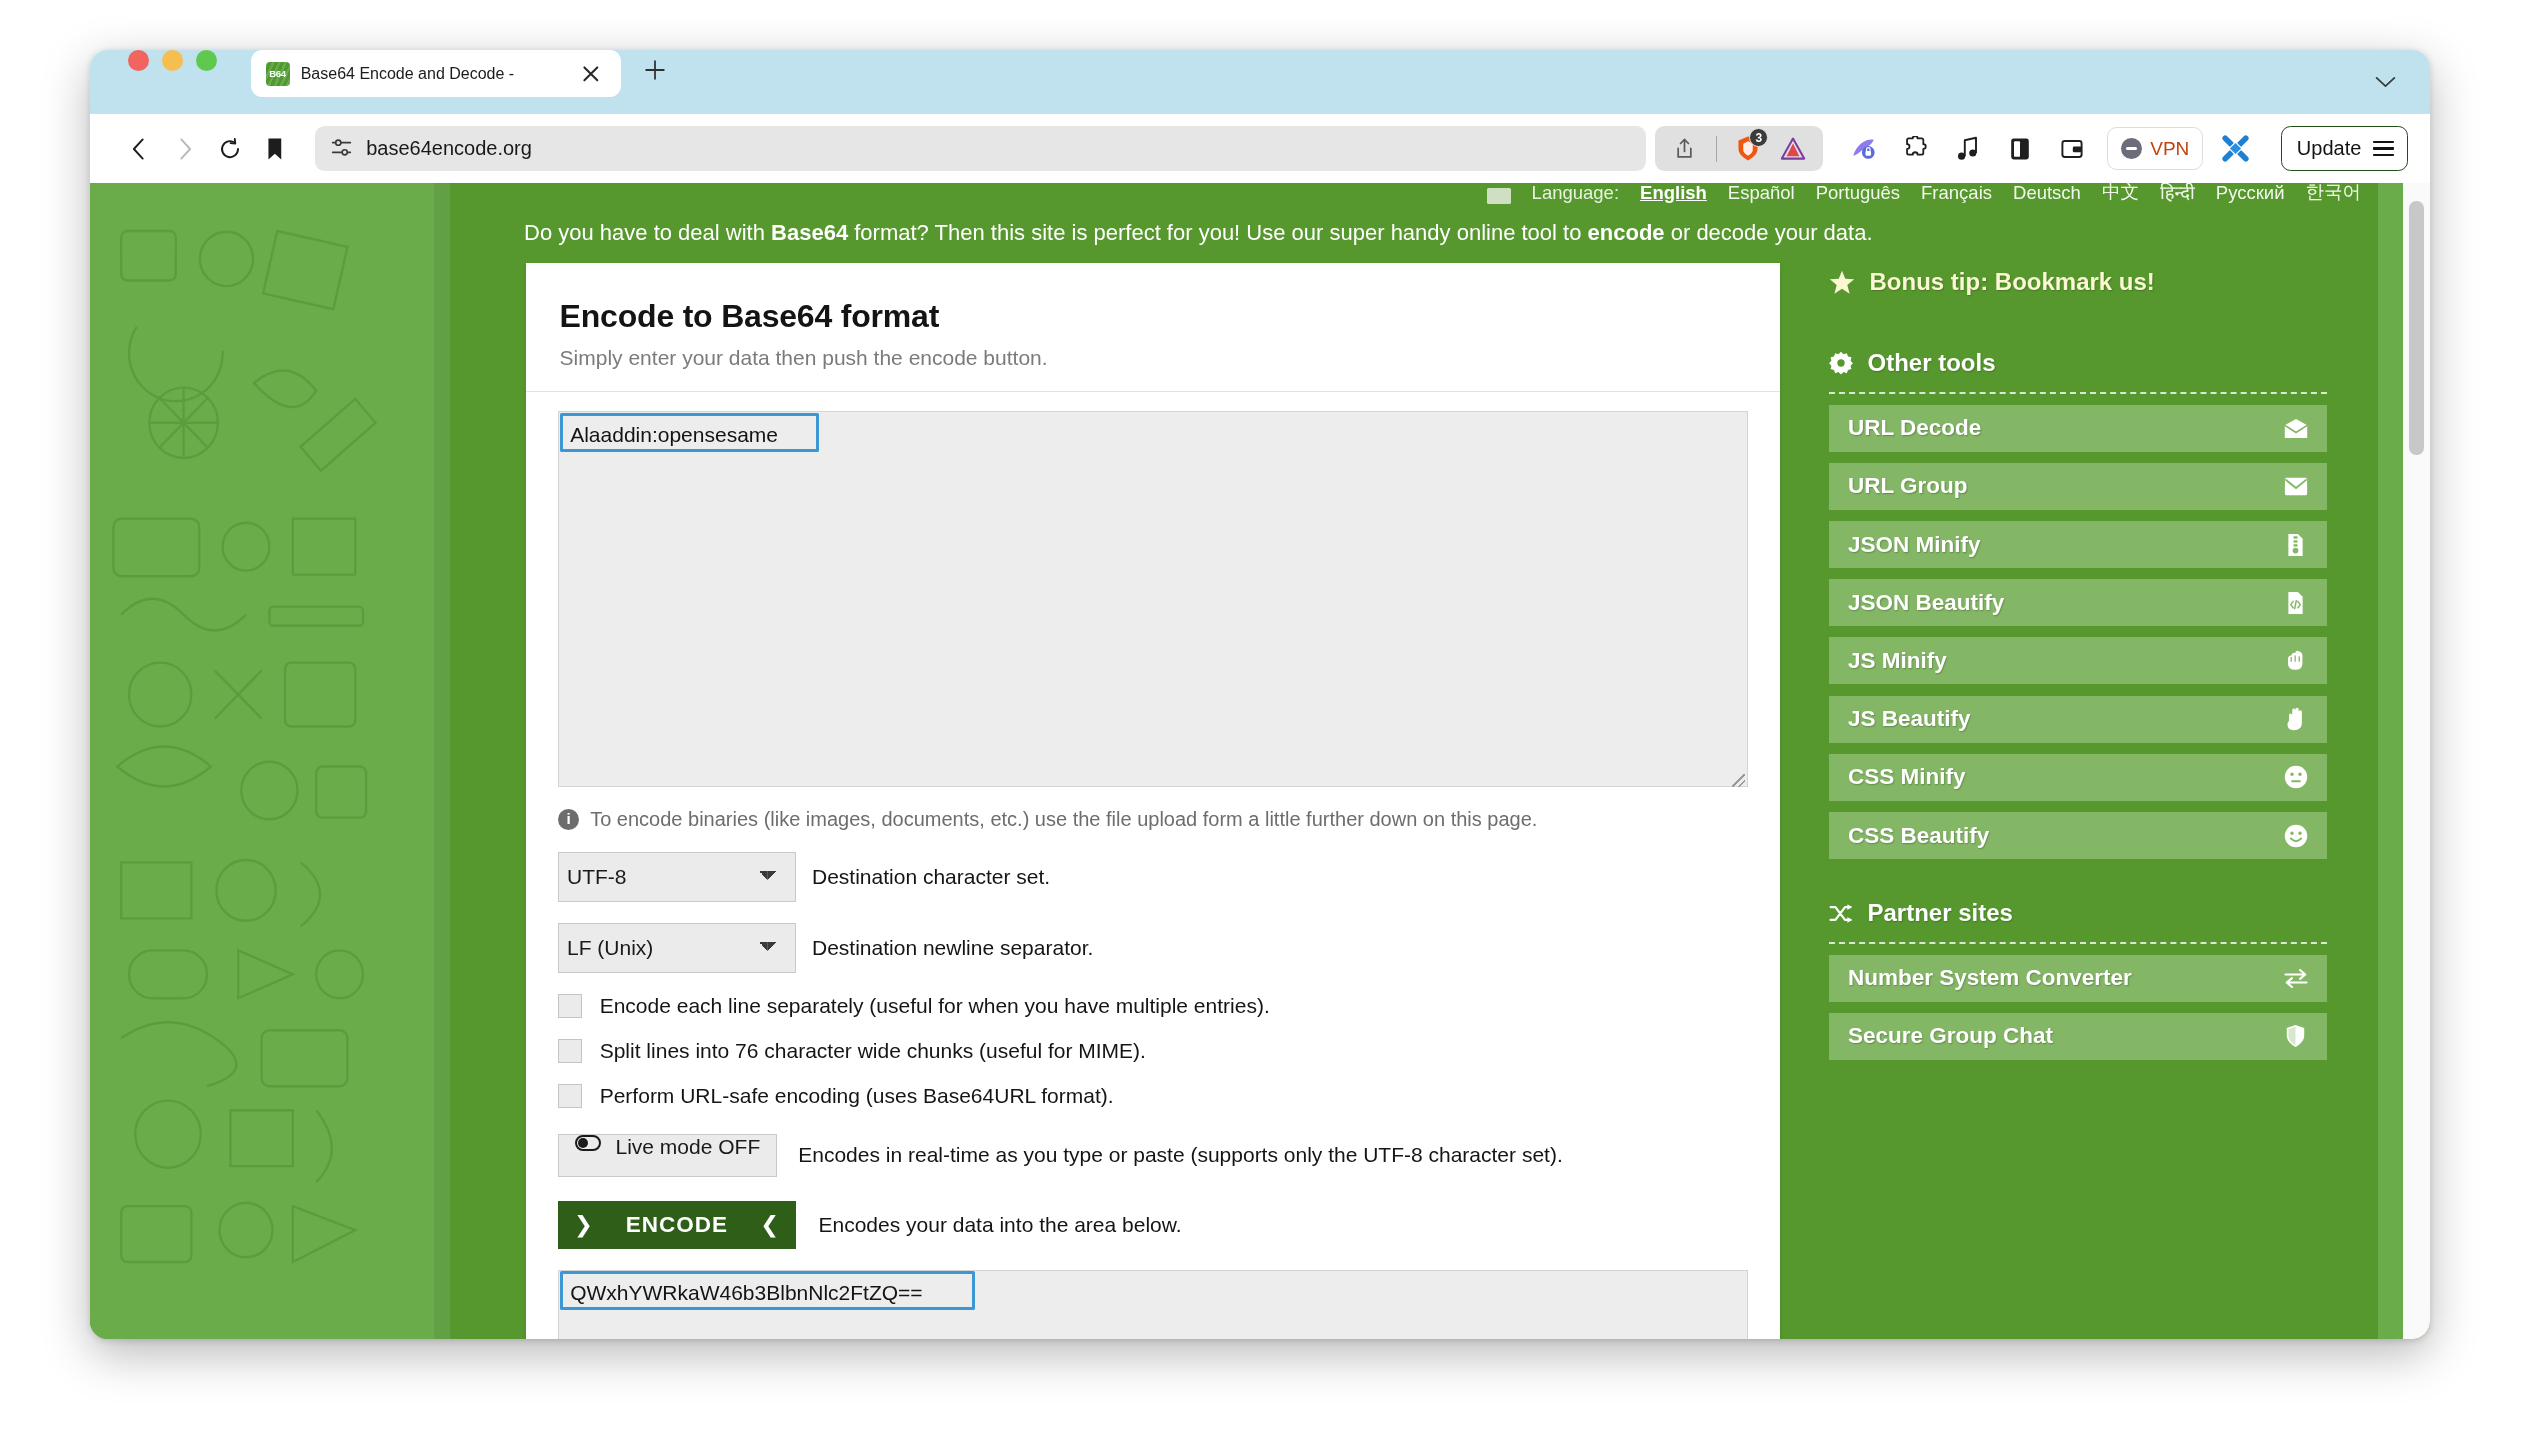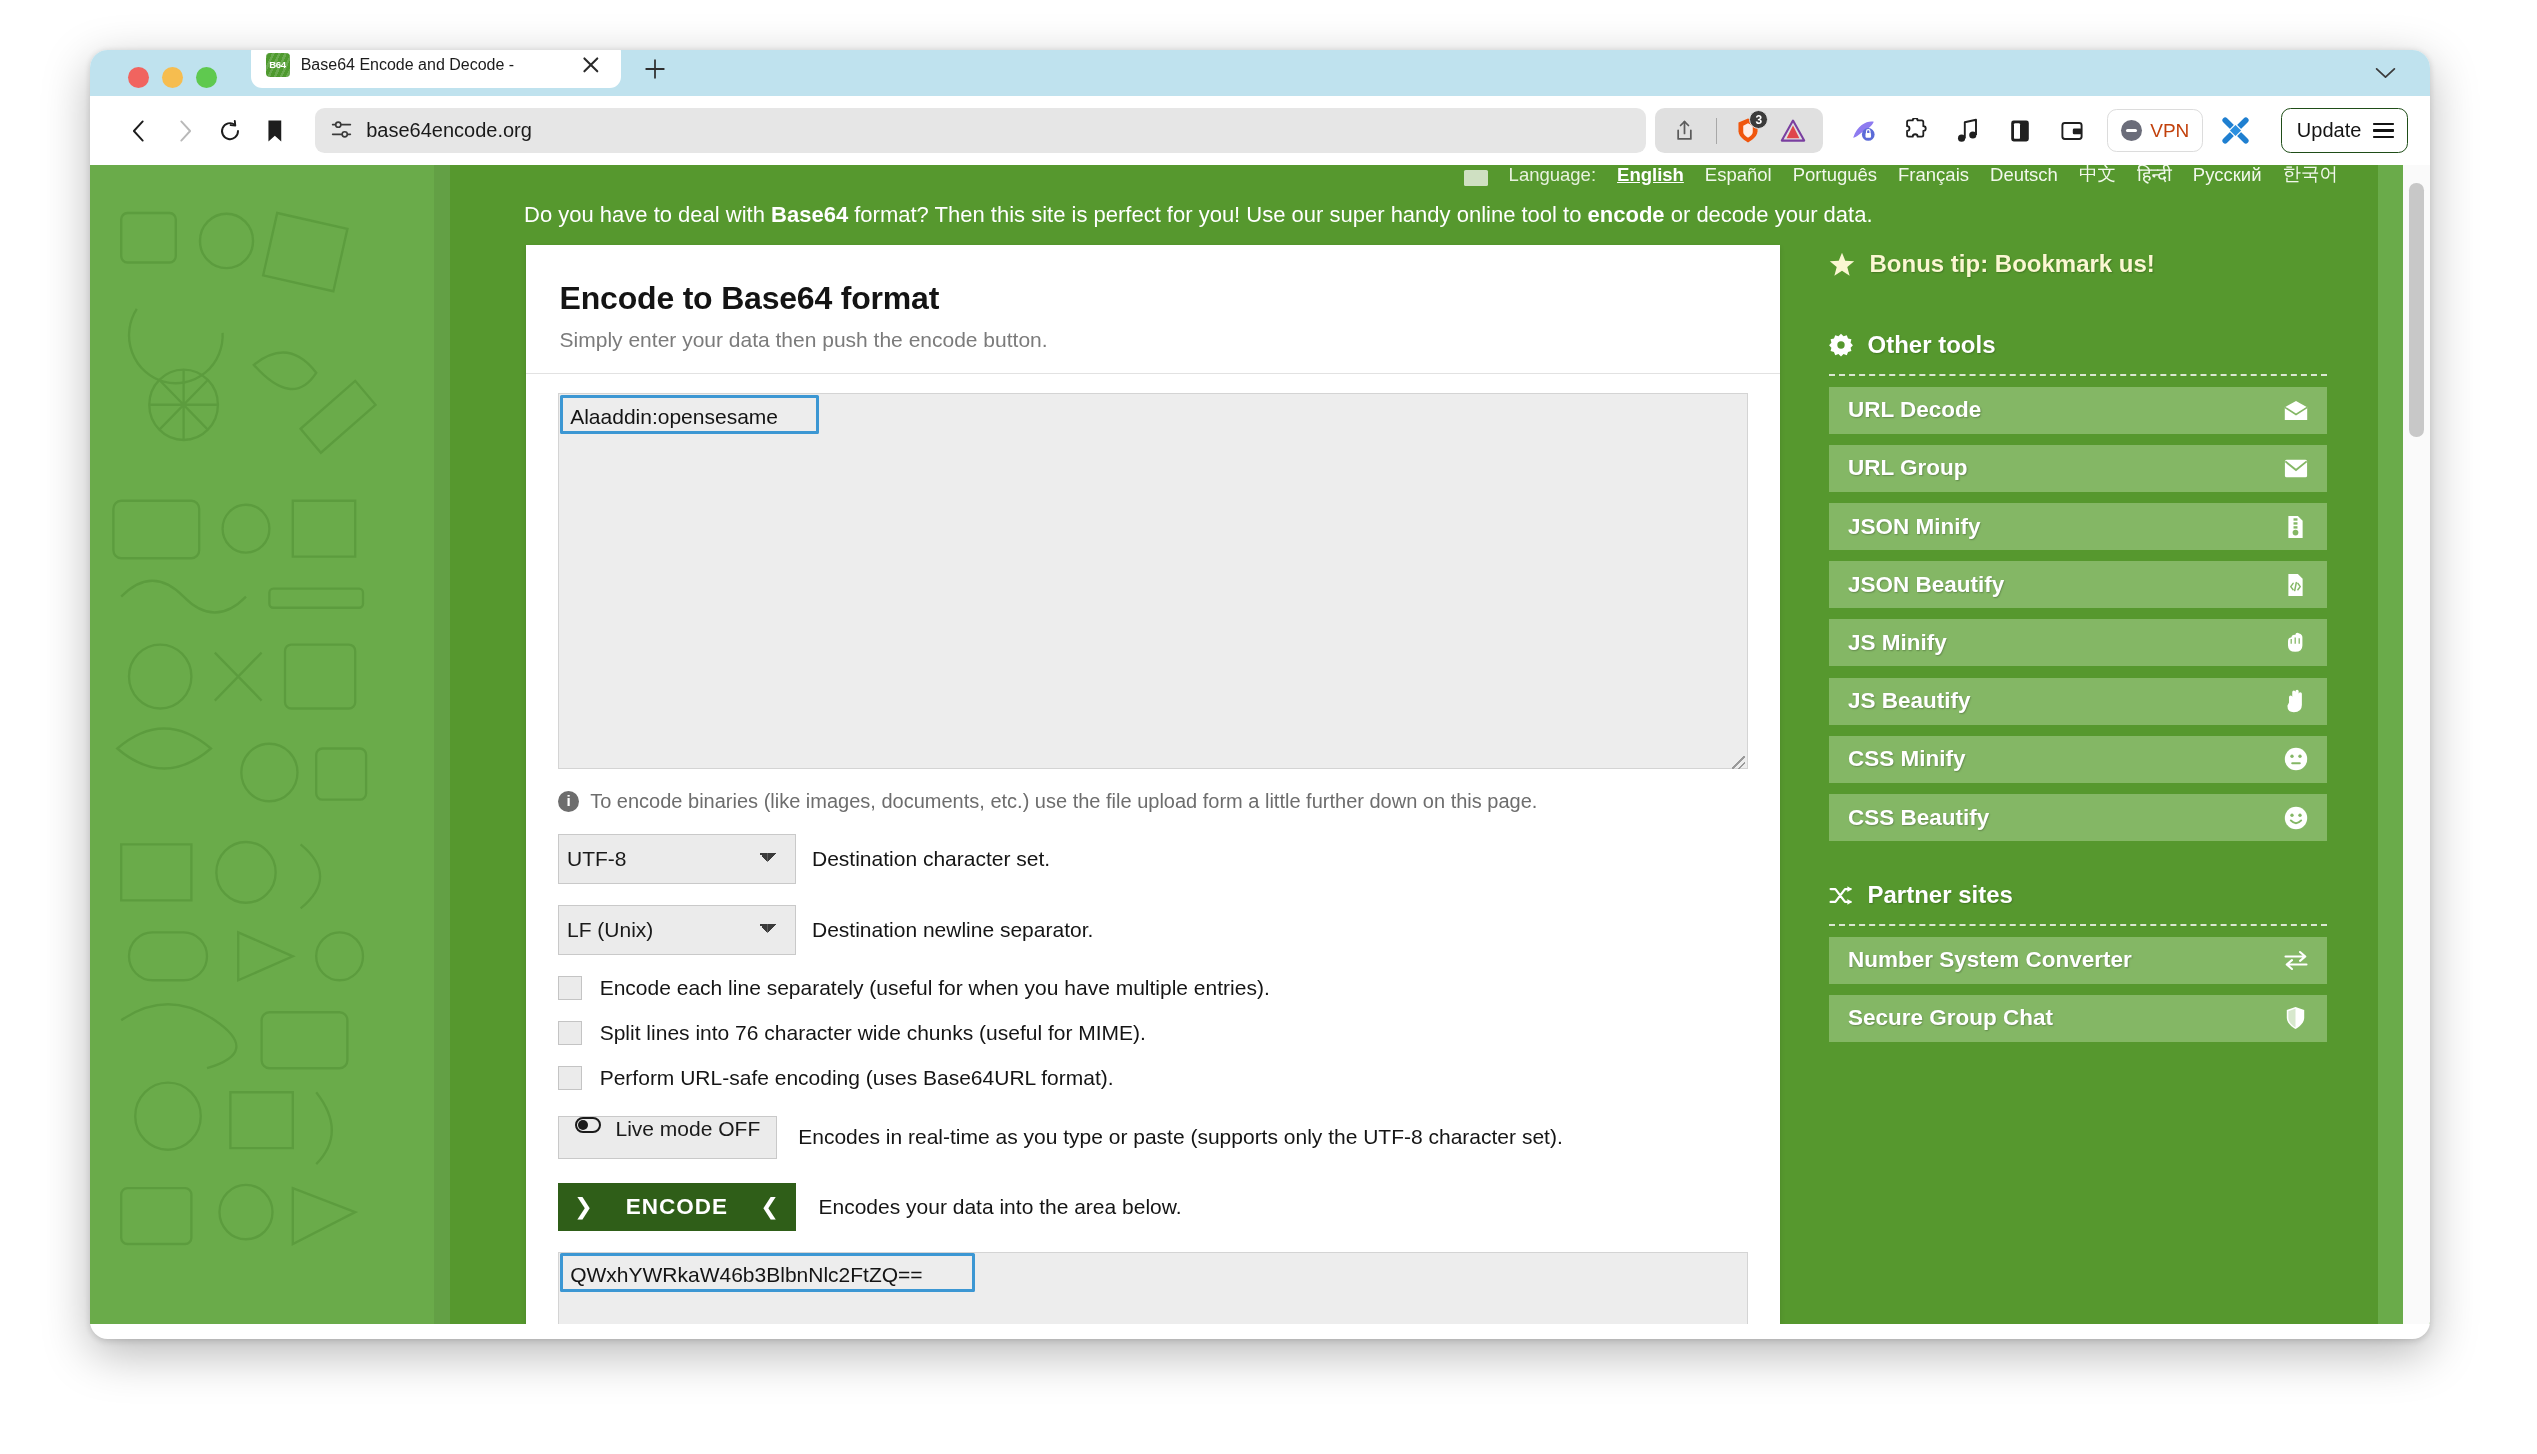--- a/index.html
+++ b/index.html
@@ -19,25 +19,25 @@
     width: 2340px; height: 1289px;
     background: #ffffff;
     border-radius: 17.7px;
     box-shadow: 0 14.5px 48px rgba(0,0,0,0.28), 0 1.6px 6.4px rgba(0,0,0,0.14);
     overflow: hidden;
   }
 
   
   #tab-strip {
     position: relative;
-    height: 46px;
+    height: 64px;
     background: #bfe2ee;
     display: flex;
-    align-items: flex-end;
-    padding: 8px 19px;
+    align-items: flex-start;
+    padding: 0 19px;
   }
   .traffic-lights { display: flex; gap: 13px; margin-left: 19px; margin-right: 34px; }
   .tl { width: 21px; height: 21px; border-radius: 50%; }
   .tl.red { background: #f1645f; }
   .tl.yellow { background: #f6bd4f; }
   .tl.green { background: #5fc94f; }
 
   #active-tab {
     display: flex; align-items: center;
     height: 47px;
@@ -191,21 +191,21 @@
   }
   #doodle-bg svg { position: absolute; inset: 0; width: 100%; height: 100%; }
 
   
   #lang-strip {
     position: absolute;
     left: 0; right: 0; top: 0;
     height: 21px;
     display: flex; align-items: flex-end;
     justify-content: flex-end;
-    padding-right: 92px;
+    padding-right: 69px;
     gap: 21px;
     overflow: hidden;
     z-index: 4;
   }
   #lang-strip .lang-lbl { font-size: 18.5px; color: #e8f2df; white-space: nowrap; }
   #lang-strip .lang-item { font-size: 18.5px; color: #f2f8ec; white-space: nowrap; cursor: pointer; }
   #lang-strip .lang-item.active { color: #ffffff; font-weight: bold; text-decoration: underline; }
   #lang-flag { width: 24px; height: 16px; background: #cfe0c2; border-radius: 1.6px; }
 
   

